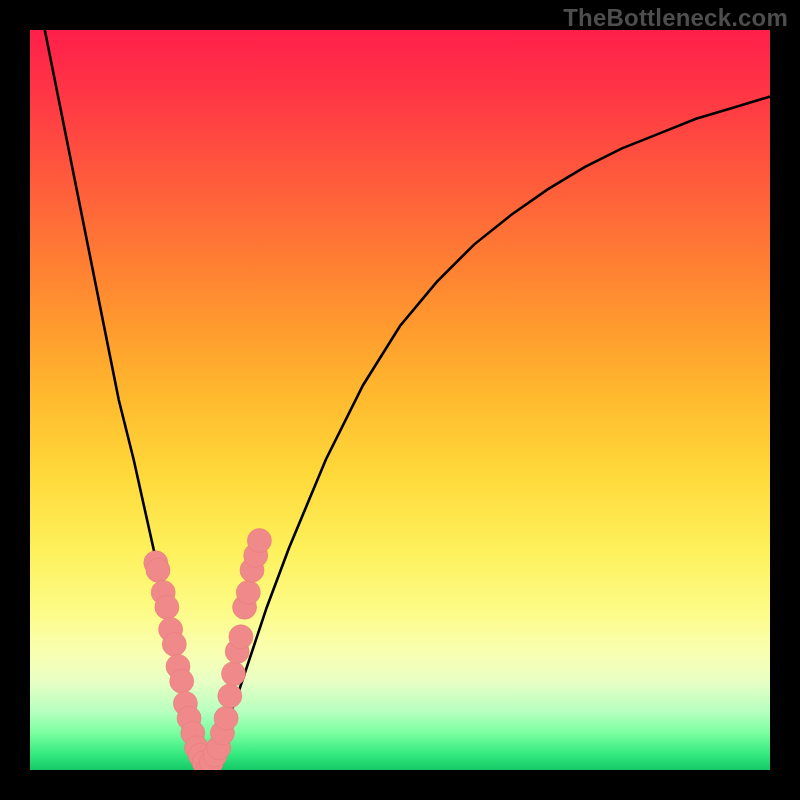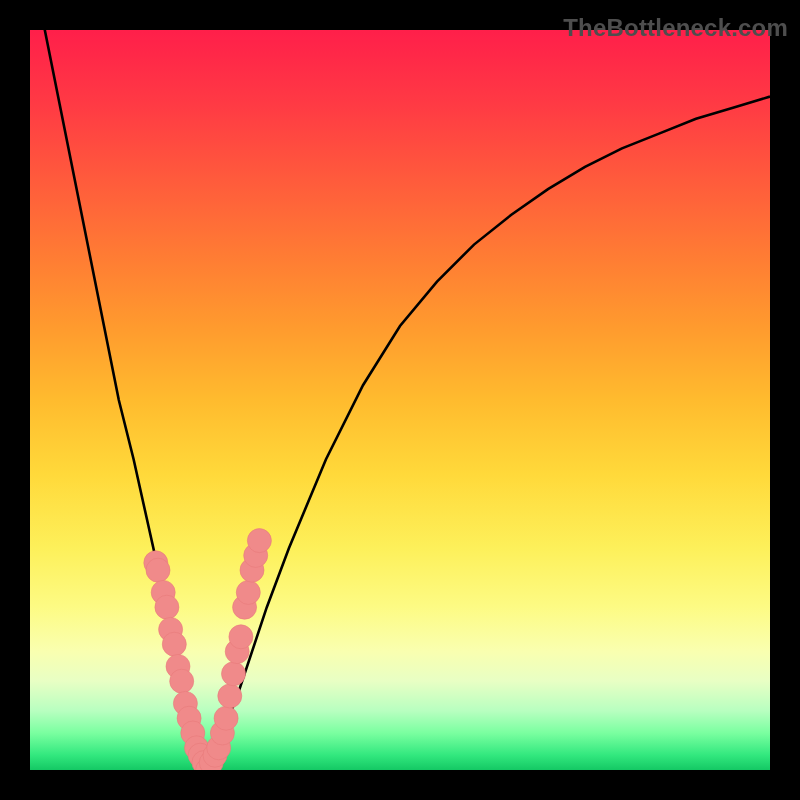--- a/index.html
+++ b/index.html
@@ -61,21 +61,20 @@
     pointer-events: none;
   }
   .watermark {
     position: absolute;
     top: 4px;
     right: 12px;
     color: #4e4e4e;
     font-size: 24px;
     font-weight: 600;
     letter-spacing: 0.2px;
-    margin-top: 10px;
     -webkit-font-smoothing: antialiased;
   }
 </style>
 </head>
 <body>
 
 <div class="frame">
 
   <div class="plot-area">
     <div class="gradient-bg"></div>

